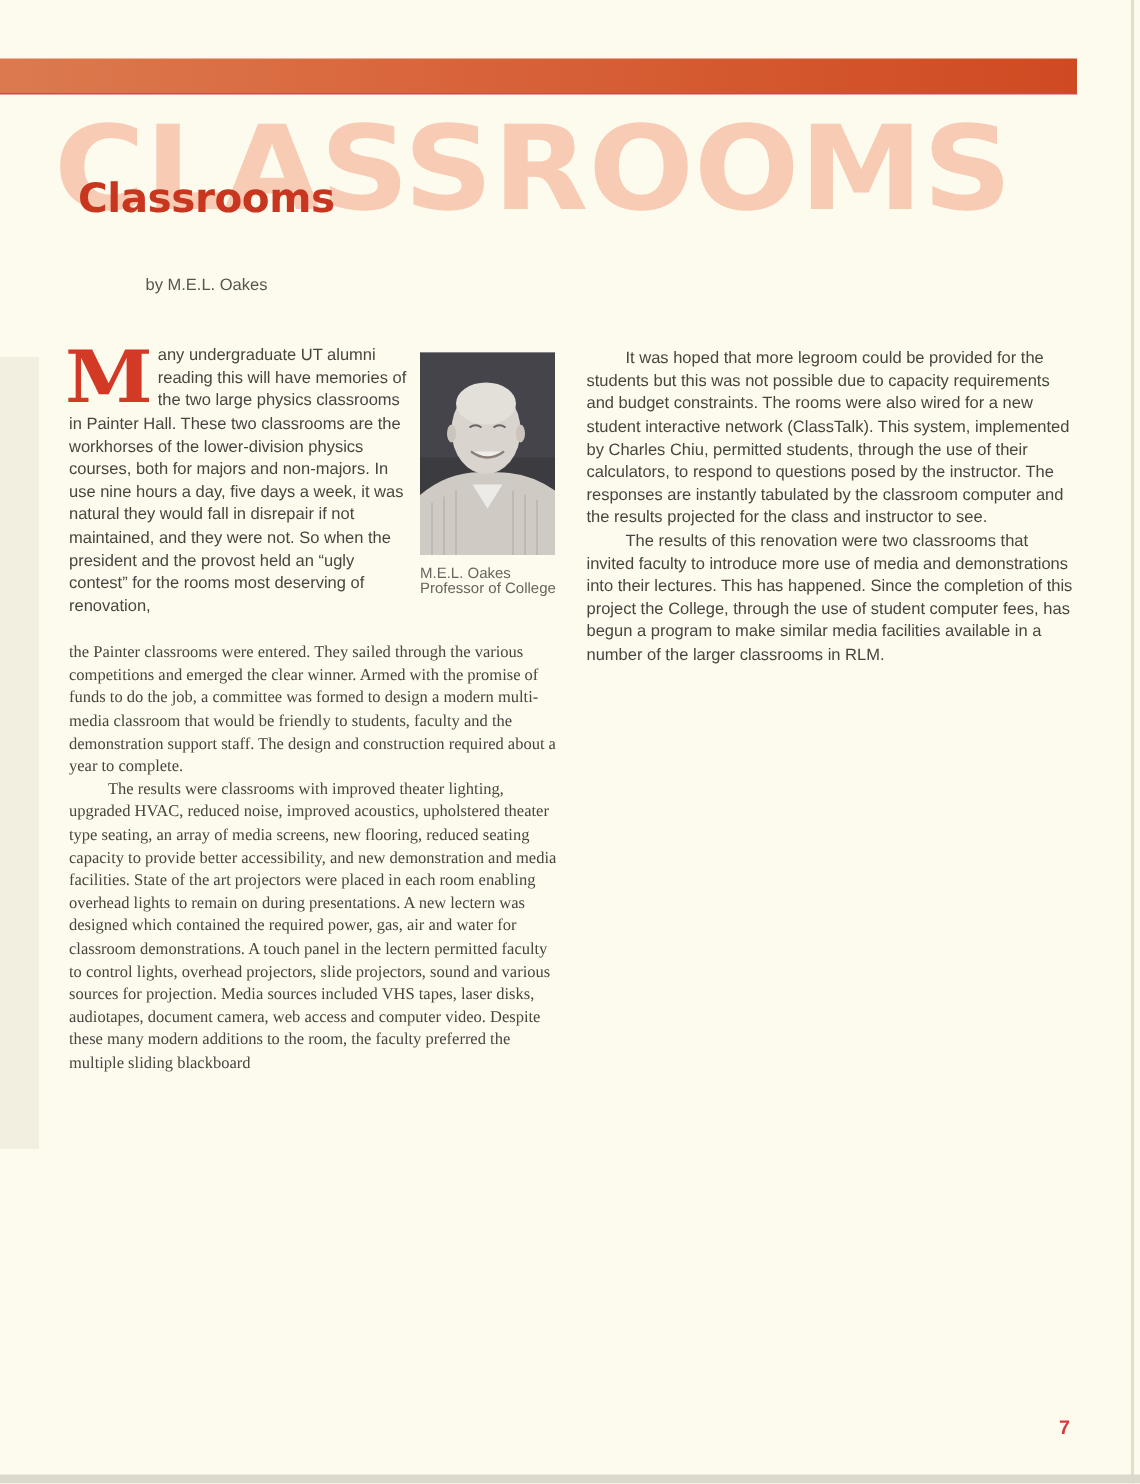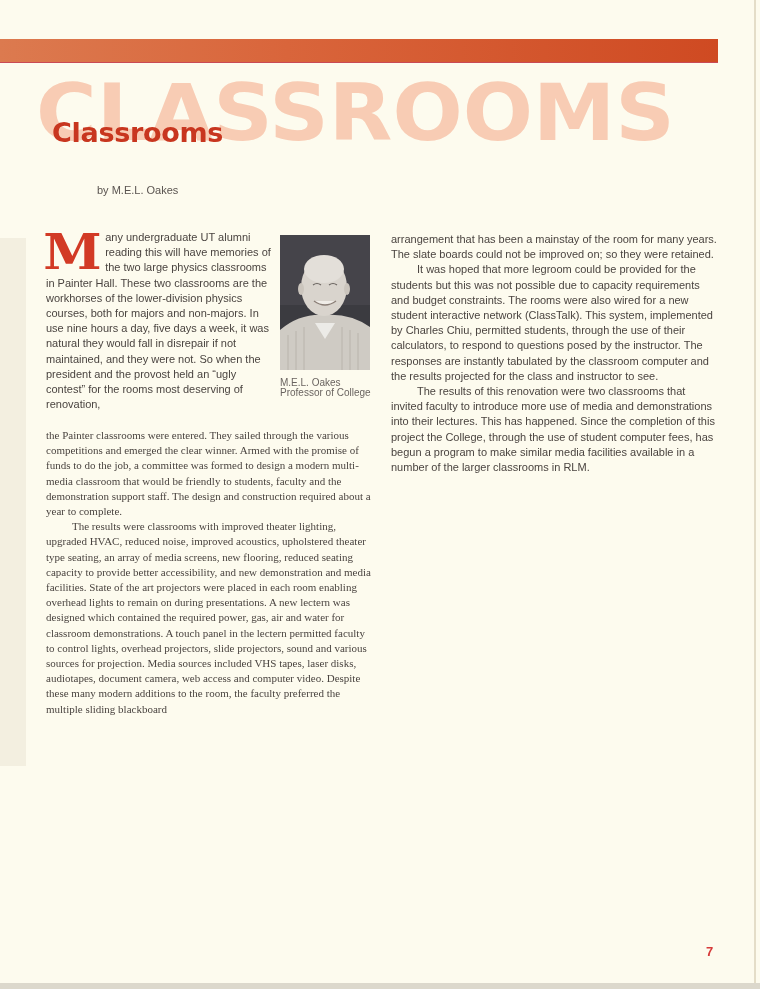--- a/index.html
+++ b/index.html
@@ -178,19 +178,18 @@
     <div>M.E.L. Oakes</div>
     <div>Professor of College</div>
   </div>
 
   <div class="col col-left-full">
     <p>the Painter classrooms were entered. They sailed through the various competitions and emerged the clear winner. Armed with the promise of funds to do the job, a committee was formed to design a modern multi-media classroom that would be friendly to students, faculty and the demonstration support staff. The design and construction required about a year to complete.</p>
     <p class="indent">The results were classrooms with improved theater lighting, upgraded HVAC, reduced noise, improved acoustics, upholstered theater type seating, an array of media screens, new flooring, reduced seating capacity to provide better accessibility, and new demonstration and media facilities. State of the art projectors were placed in each room enabling overhead lights to remain on during presentations. A new lectern was designed which contained the required power, gas, air and water for classroom demonstrations. A touch panel in the lectern permitted faculty to control lights, overhead projectors, slide projectors, sound and various sources for projection. Media sources included VHS tapes, laser disks, audiotapes, document camera, web access and computer video. Despite these many modern additions to the room, the faculty preferred the multiple sliding blackboard</p>
   </div>
 
   <div class="col col-right">
-    <p>arrangement that has been a mainstay of the room for many years. The slate boards could not be improved on; so they were retained.</p>
     <p class="indent">It was hoped that more legroom could be provided for the students but this was not possible due to capacity requirements and budget constraints. The rooms were also wired for a new student interactive network (ClassTalk). This system, implemented by Charles Chiu, permitted students, through the use of their calculators, to respond to questions posed by the instructor. The responses are instantly tabulated by the classroom computer and the results projected for the class and instructor to see.</p>
     <p class="indent">The results of this renovation were two classrooms that invited faculty to introduce more use of media and demonstrations into their lectures. This has happened. Since the completion of this project the College, through the use of student computer fees, has begun a program to make similar media facilities available in a number of the larger classrooms in RLM.</p>
   </div>
 
   <div class="page-number">7</div>
 </div>
 
 </body></html>

